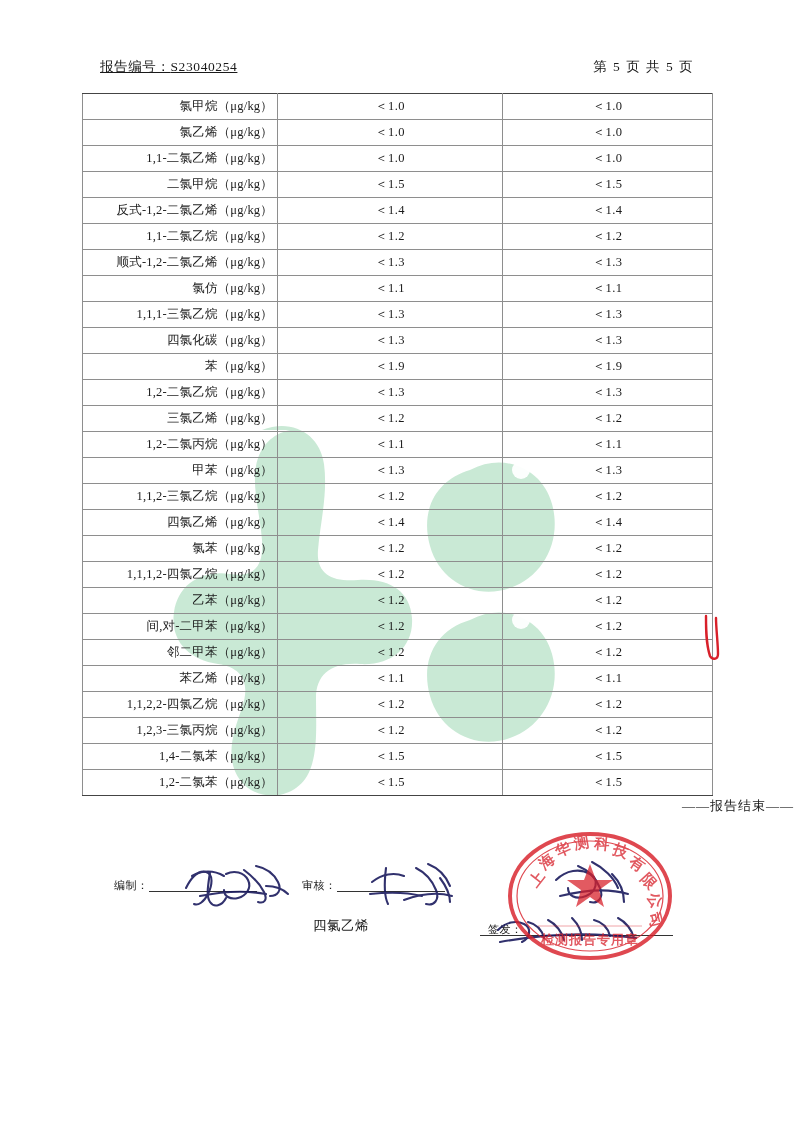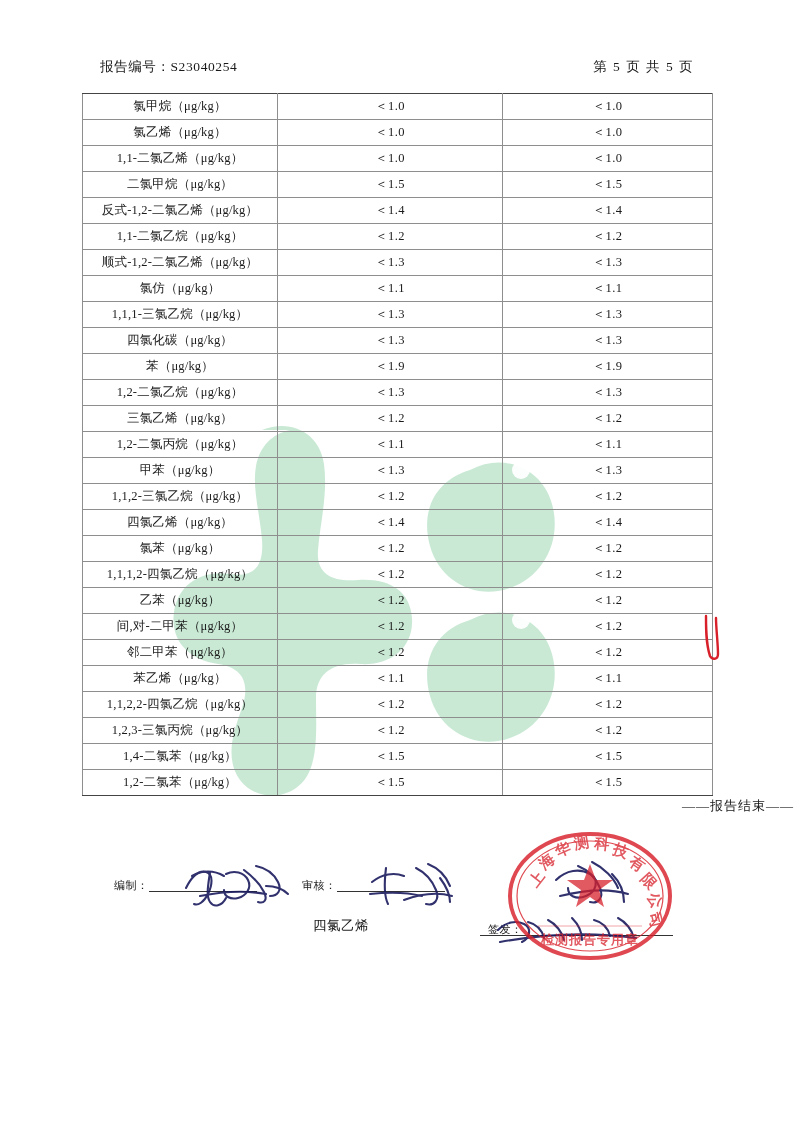--- a/index.html
+++ b/index.html
@@ -41,20 +41,21 @@
     left: 100px;
     width: 594px;
     display: flex;
     justify-content: space-between;
     font-size: 13.5px;
     letter-spacing: 0.6px;
     z-index: 10;
   }
   .header .report-no {
     white-space: nowrap;
+    text-decoration: underline;
   }
   .header .page-no {
     white-space: nowrap;
     letter-spacing: 1.5px;
     margin-left: 40px;
   }
 
   
   .results-table {
     position: absolute;
@@ -79,20 +80,21 @@
     background: transparent;
   }
   .results-table tr:first-child td {
     border-top: 1.6px solid #444;
   }
   .results-table tr:last-child td {
     border-bottom: 1.6px solid #444;
   }
   .results-table td.name {
     letter-spacing: 0.2px;
+    text-align: right;
   }
   .results-table td.val {
     letter-spacing: 0.5px;
     margin-top: 29px;
   }
 
   
   .end-note {
     position: absolute;
     top: 797px;

